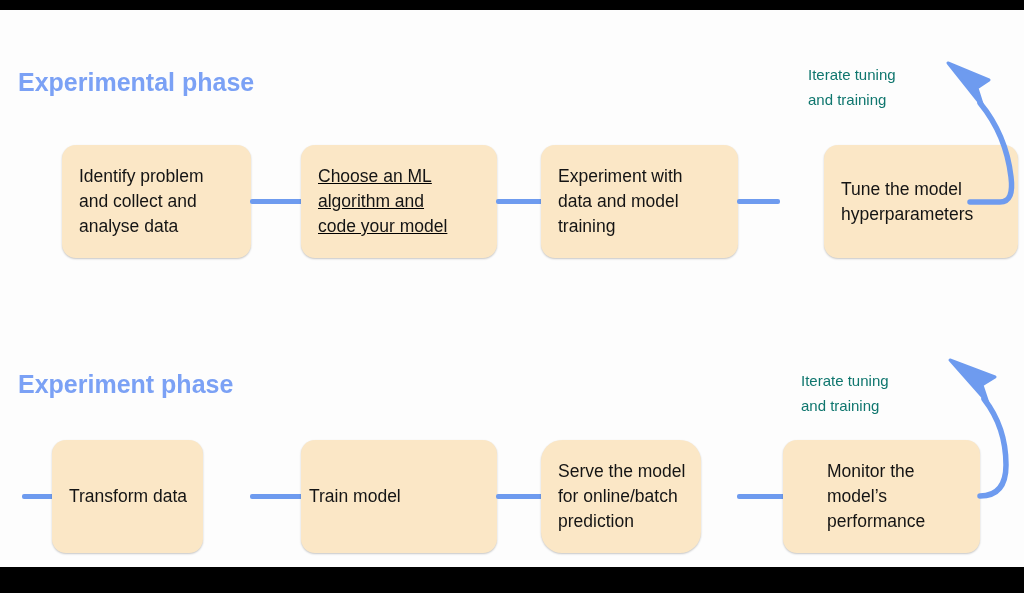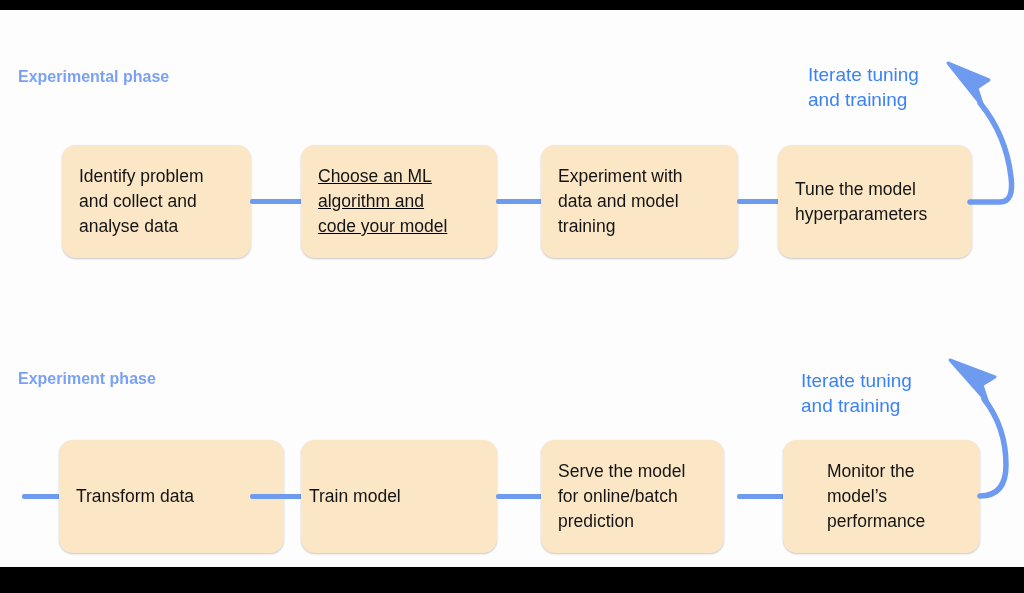--- a/index.html
+++ b/index.html
@@ -30,21 +30,21 @@
     top: 10px;
     width: 1024px;
     height: 557px;
     background: #FDFDFD;
     overflow: hidden;
   }
 
   
   .phase-title {
     position: absolute;
-    font-size: 16px;
+    font-size: 25px;
     font-weight: bold;
     color: #7BA1F5;
     letter-spacing: 0px;
     white-space: nowrap;
   }
   #title-experimental { left: 18px; top: 58px; }
   #title-production   { left: 18px; top: 360px; }
 
   
   .box {
@@ -63,27 +63,27 @@
     line-height: 25px;
     color: #141414;
     white-space: pre-line;
   }
 
   
   .row-exp { top: 135px; height: 113px; }
   #box-e1 { left: 62px;  width: 189px; }
   #box-e2 { left: 301px; width: 196px; text-decoration: underline; }
   #box-e3 { left: 541px; width: 197px; }
-  #box-e4 { left: 778px; width: 194px; }
+  #box-e4 { left: 824px; width: 194px; }
 
   
   .row-prod { top: 430px; height: 113px; }
-  #box-p1 { left: 59px;  width: 225px; }
+  #box-p1 { left: 52px;  width: 151px; }
   #box-p2 { left: 301px; width: 196px; padding-left: 8px; }
-  #box-p3 { left: 541px; width: 183px; }
+  #box-p3 { left: 541px; width: 160px; border-radius: 21px; }
   #box-p4 { left: 783px; width: 197px; padding-left: 44px; }
 
   
   .connector {
     position: absolute;
     height: 5px;
     background: #6E9BEF;
     border-radius: 2px;
   }
   
@@ -103,23 +103,23 @@
     position: absolute;
     overflow: visible;
     pointer-events: none;
   }
   #loop-exp  { left: 940px; top: 45px;  width: 84px; height: 165px; }
   #loop-prod { left: 940px; top: 345px; width: 84px; height: 150px; }
 
   
   .iterate-label {
     position: absolute;
-    font-size: 19px;
+    font-size: 15px;
     line-height: 25px;
-    color: #3b82f6;
+    color: #0f766e;
     white-space: pre-line;
   }
   #iterate-exp  { left: 808px; top: 52px; }
   #iterate-prod { left: 801px; top: 358px; }
 </style>
 </head>
 <body>
 
 <div id="canvas">
 

